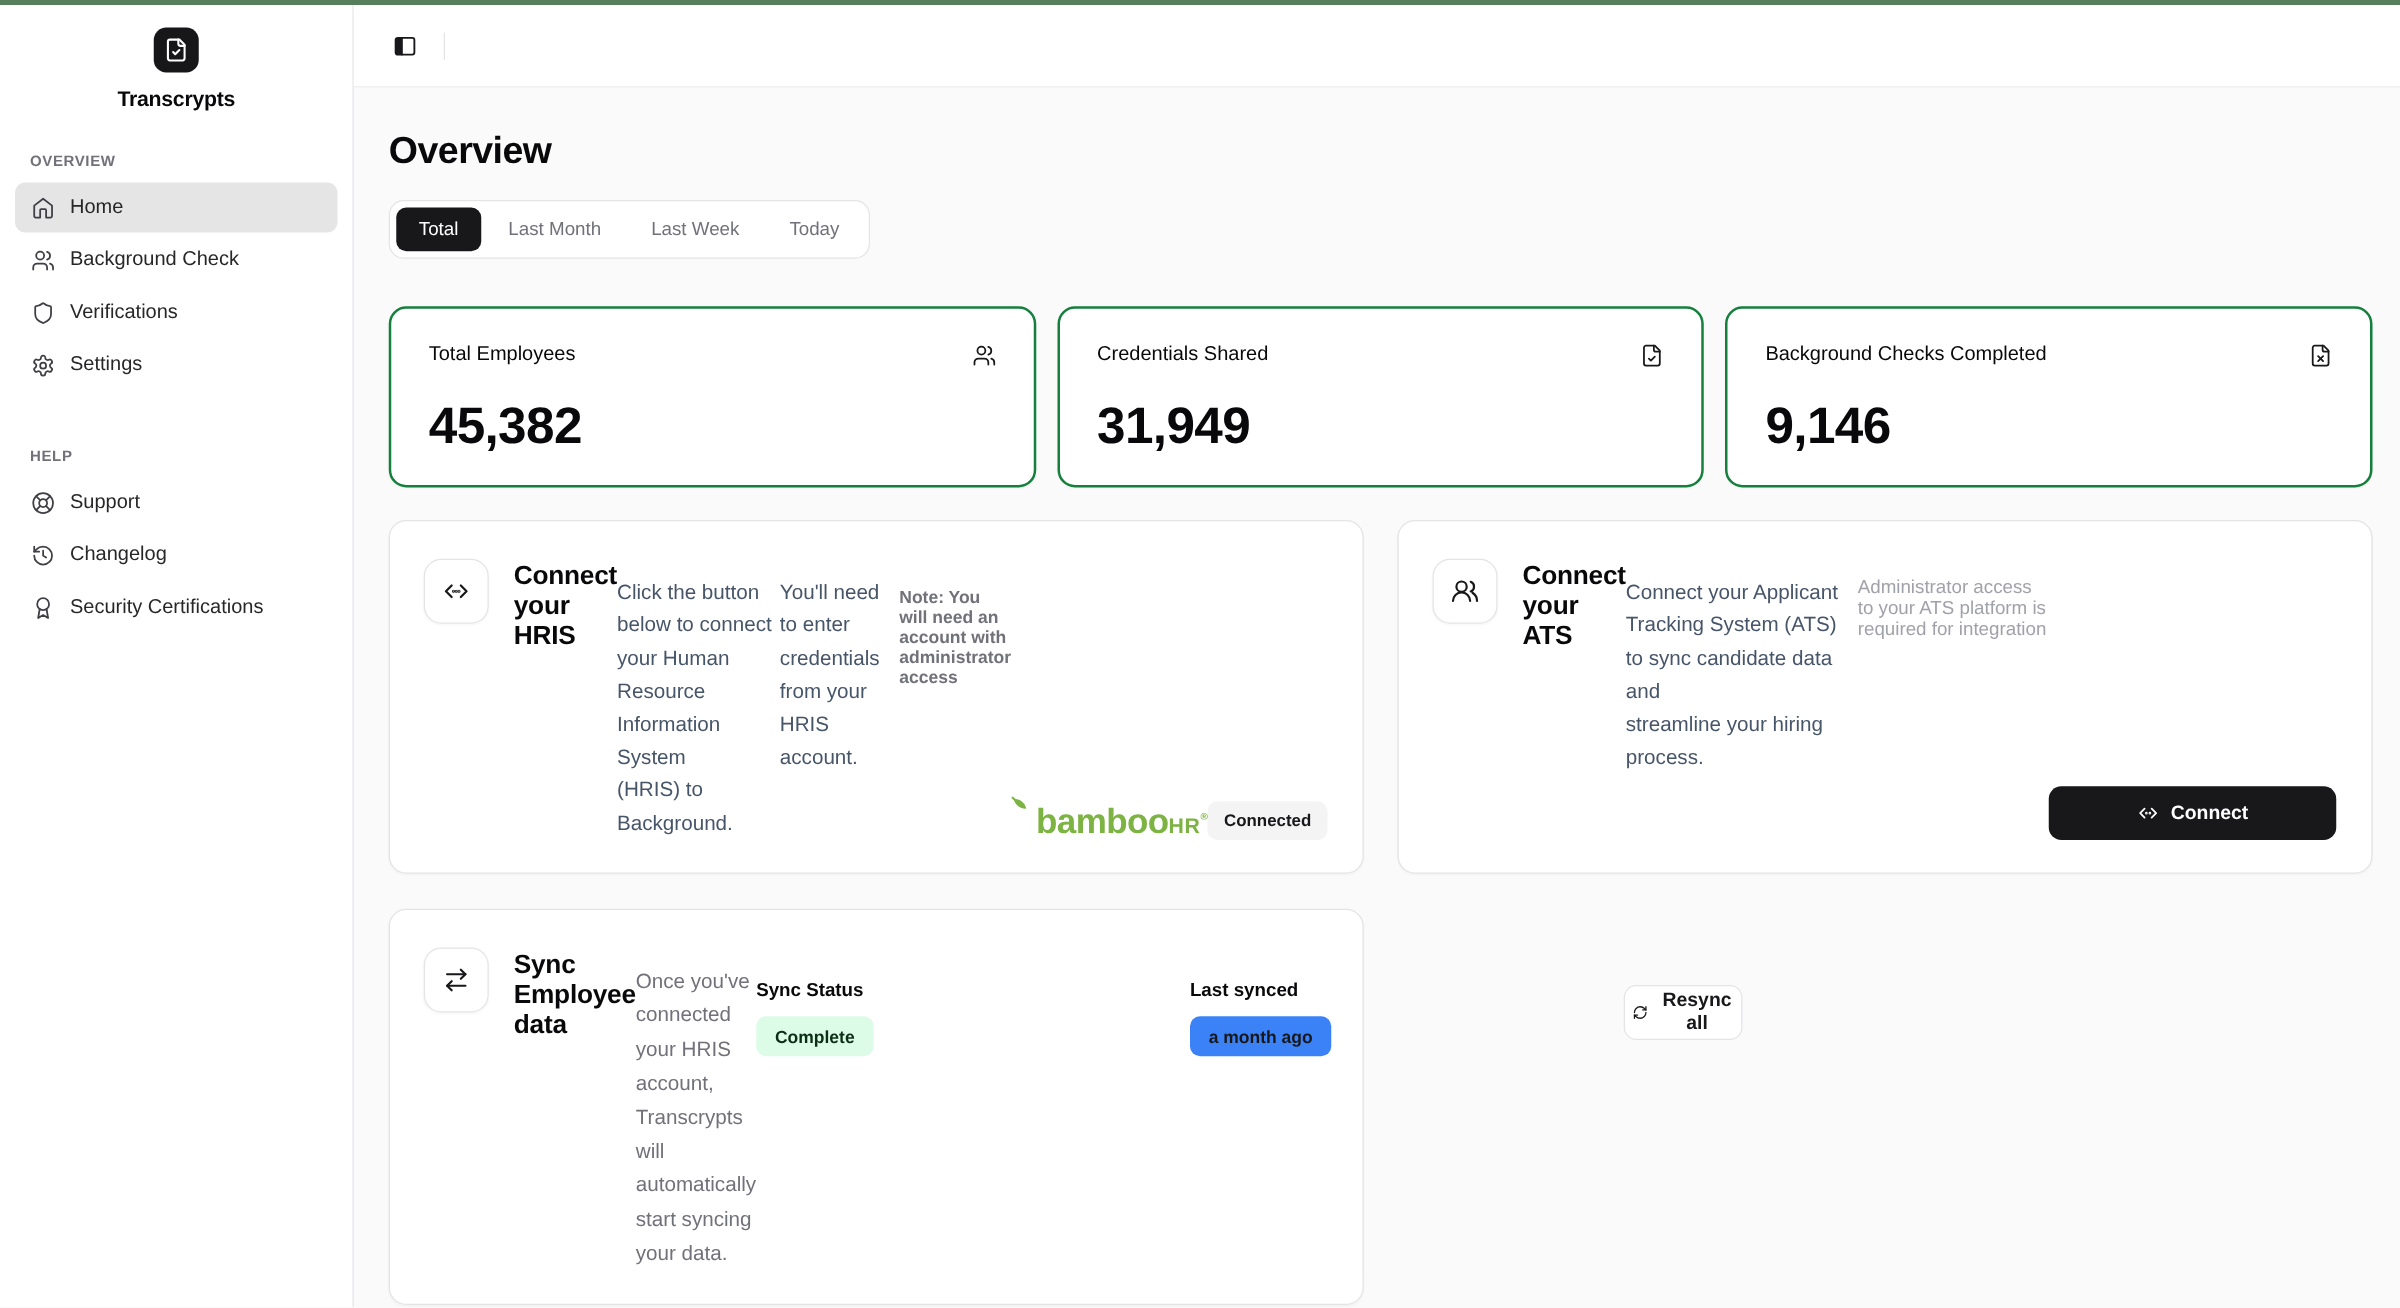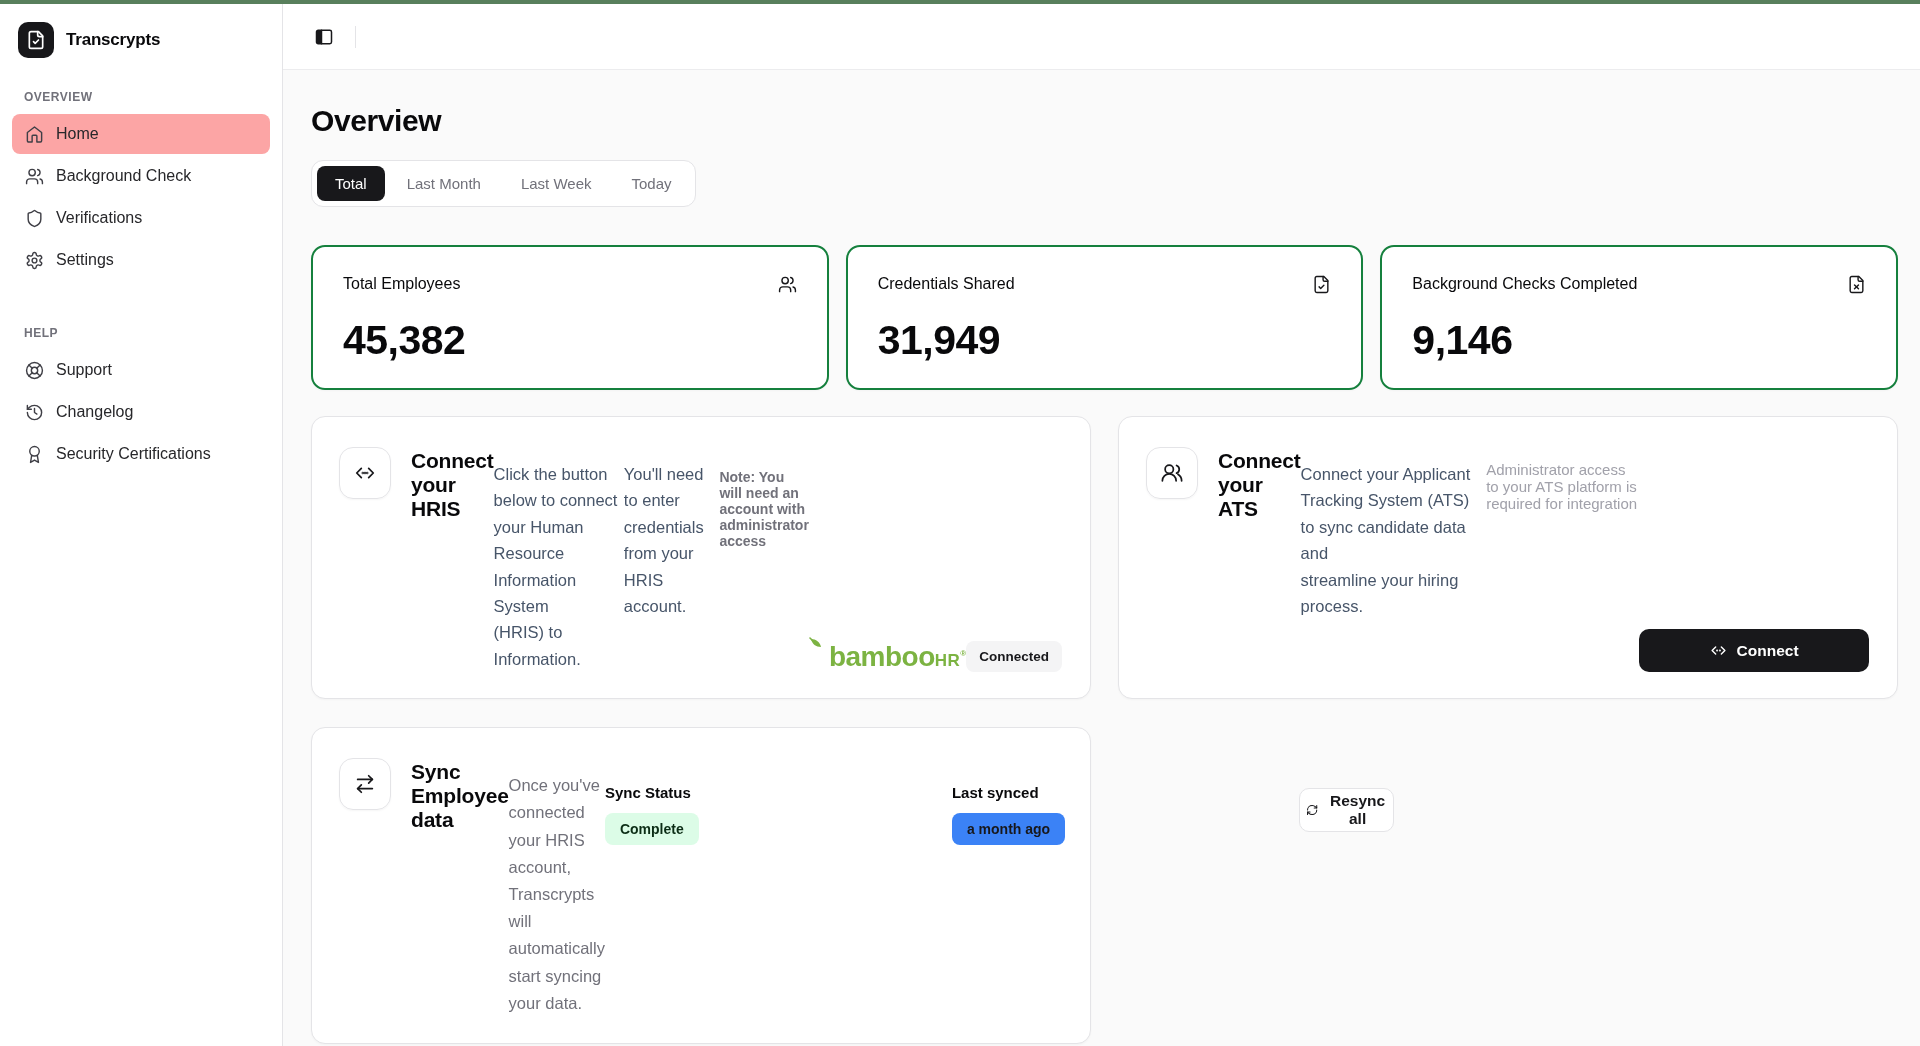--- a/index.html
+++ b/index.html
@@ -11,36 +11,36 @@
     -webkit-font-smoothing:antialiased;
   }
   .top-accent { height:4px; background:#587f5c; }
   .app { display:flex; height:1042px; }
 
   
   .sidebar {
     width:283px; background:#ffffff; border-right:1px solid #e4e4e7;
     padding:14px 12px; flex-shrink:0;
   }
-  .brand { display:flex; align-items:center; gap:12px; padding:4px 6px 2px; }
+  .brand { display:flex; align-items:center; gap:12px; padding:4px 6px 2px;flex-direction:column; }
   .logo-mark {
     width:36px; height:36px; background:#17171a; border-radius:10px;
     display:grid; place-items:center; flex-shrink:0;
   }
   .brand-name { font-size:17px; font-weight:700; color:#09090b; letter-spacing:-0.2px; }
   .section-label {
     font-size:12px; font-weight:600; color:#71717a; letter-spacing:0.5px;
     margin:30px 0 10px 12px;
   }
   .nav-item {
     display:flex; align-items:center; gap:12px;
     padding:10px 12px; border-radius:8px; margin-bottom:2px;
     font-size:16px; color:#27272a; cursor:pointer;
   }
-  .nav-item.active { background:#fca5a5; }
+  .nav-item.active { background:#e5e5e5; }
   .nav-item .nicon { display:grid; place-items:center; width:20px; height:20px; color:#3f3f46; }
   .nav-item svg { display:block; }
 
   
   .content { flex:1; display:flex; flex-direction:column; min-width:0; }
   .topbar {
     height:66px; background:#ffffff; border-bottom:1px solid #ececee;
     display:flex; align-items:center; padding:0 24px; gap:14px; flex-shrink:0;
   }
   .panel-btn { width:34px; height:34px; display:grid; place-items:center; border-radius:8px; cursor:pointer; background:transparent; border:none; }
@@ -312,21 +312,21 @@
                 <path d="m16 7 5 5-5 5"></path>
                 <circle cx="9.6" cy="12" r="0.4" fill="currentColor"></circle>
                 <circle cx="12" cy="12" r="0.4" fill="currentColor"></circle>
                 <circle cx="14.4" cy="12" r="0.4" fill="currentColor"></circle>
               </svg>
             </div>
             <div class="card-body">
               <h2 class="card-title">Connect your HRIS</h2>
               <p class="card-p">
                 <span>Click the button below to connect your Human Resource Information System</span>
-                <span>(HRIS) to Information.</span>
+                <span>(HRIS) to Background.</span>
               </p>
               <p class="card-p">You'll need to enter credentials from your HRIS account.</p>
               <div class="card-note">Note: You will need an account with administrator access</div>
               <div class="hris-footer">
                 <div class="bamboo">
                   <svg class="bamboo-leaf" width="20" height="18" viewBox="0 0 20 18" fill="#7cb342">
                     <path d="M2 2 C7 2 11 5 12 10 C7 10 3 7 2 2 Z"></path>
                     <path d="M1 1 L8 8" stroke="#7cb342" stroke-width="1.6" fill="none" stroke-linecap="round"></path>
                   </svg>
                   <span class="bamboo-word">bamboo</span>

